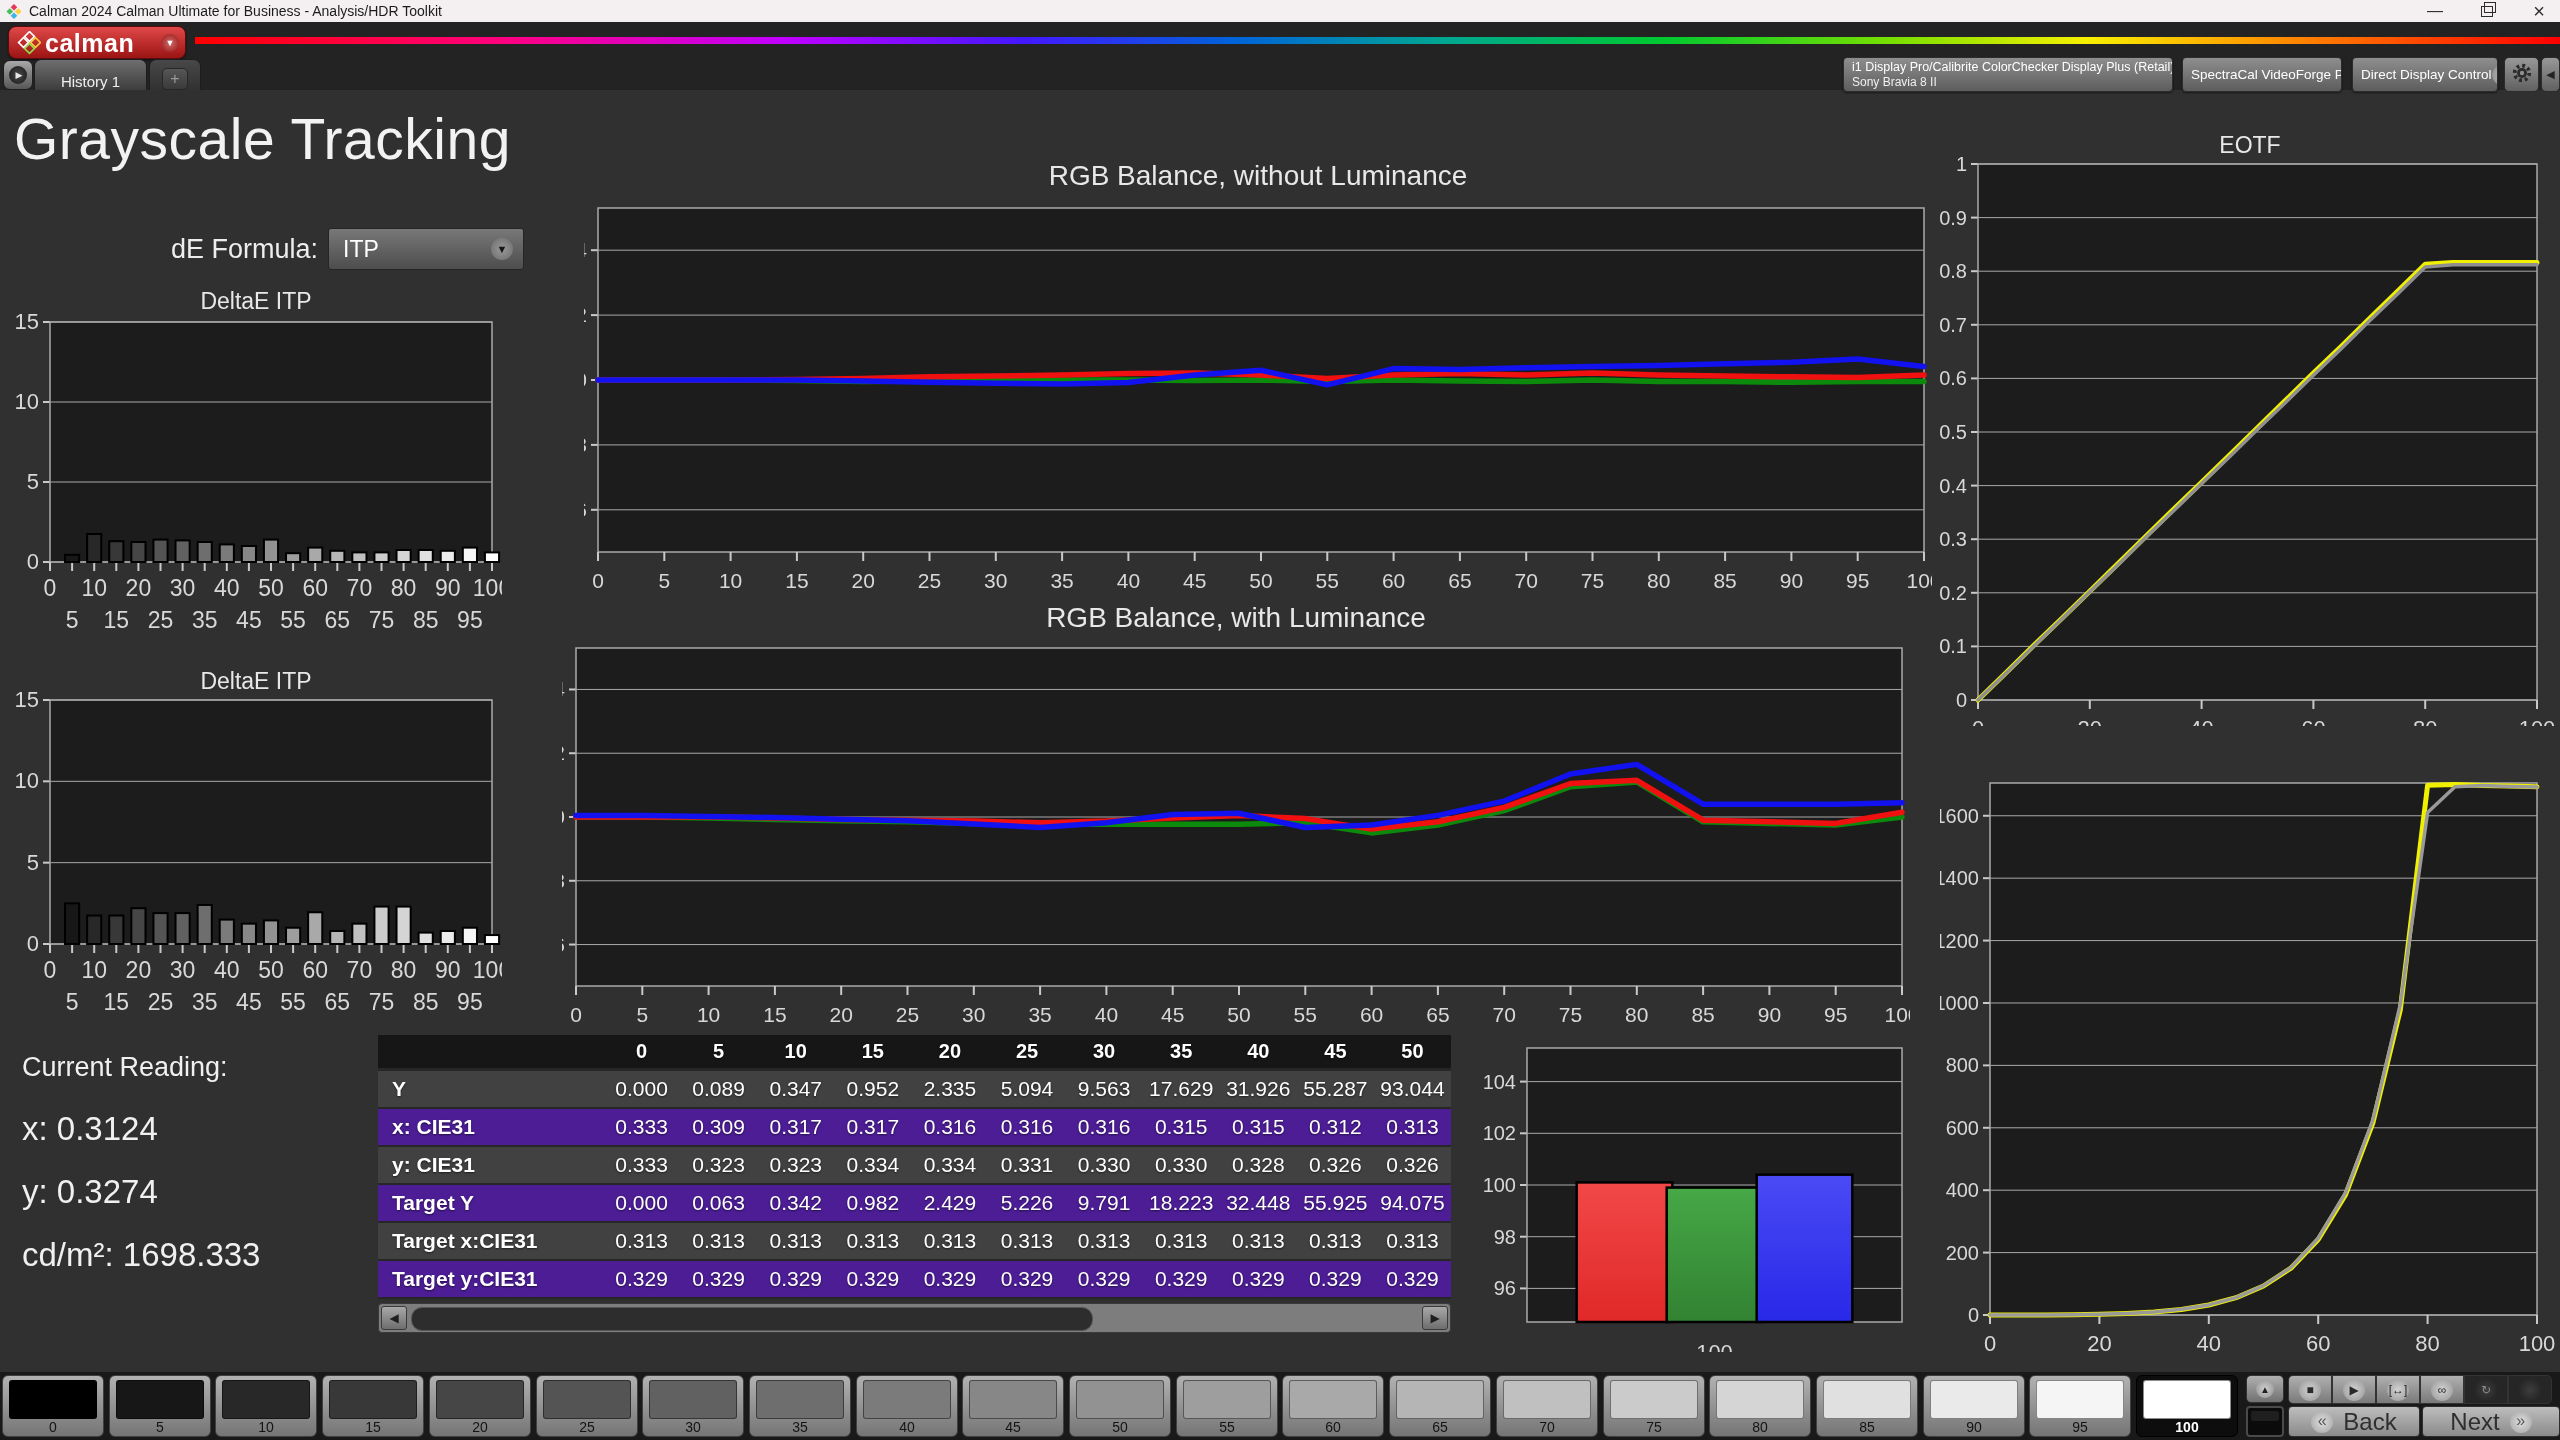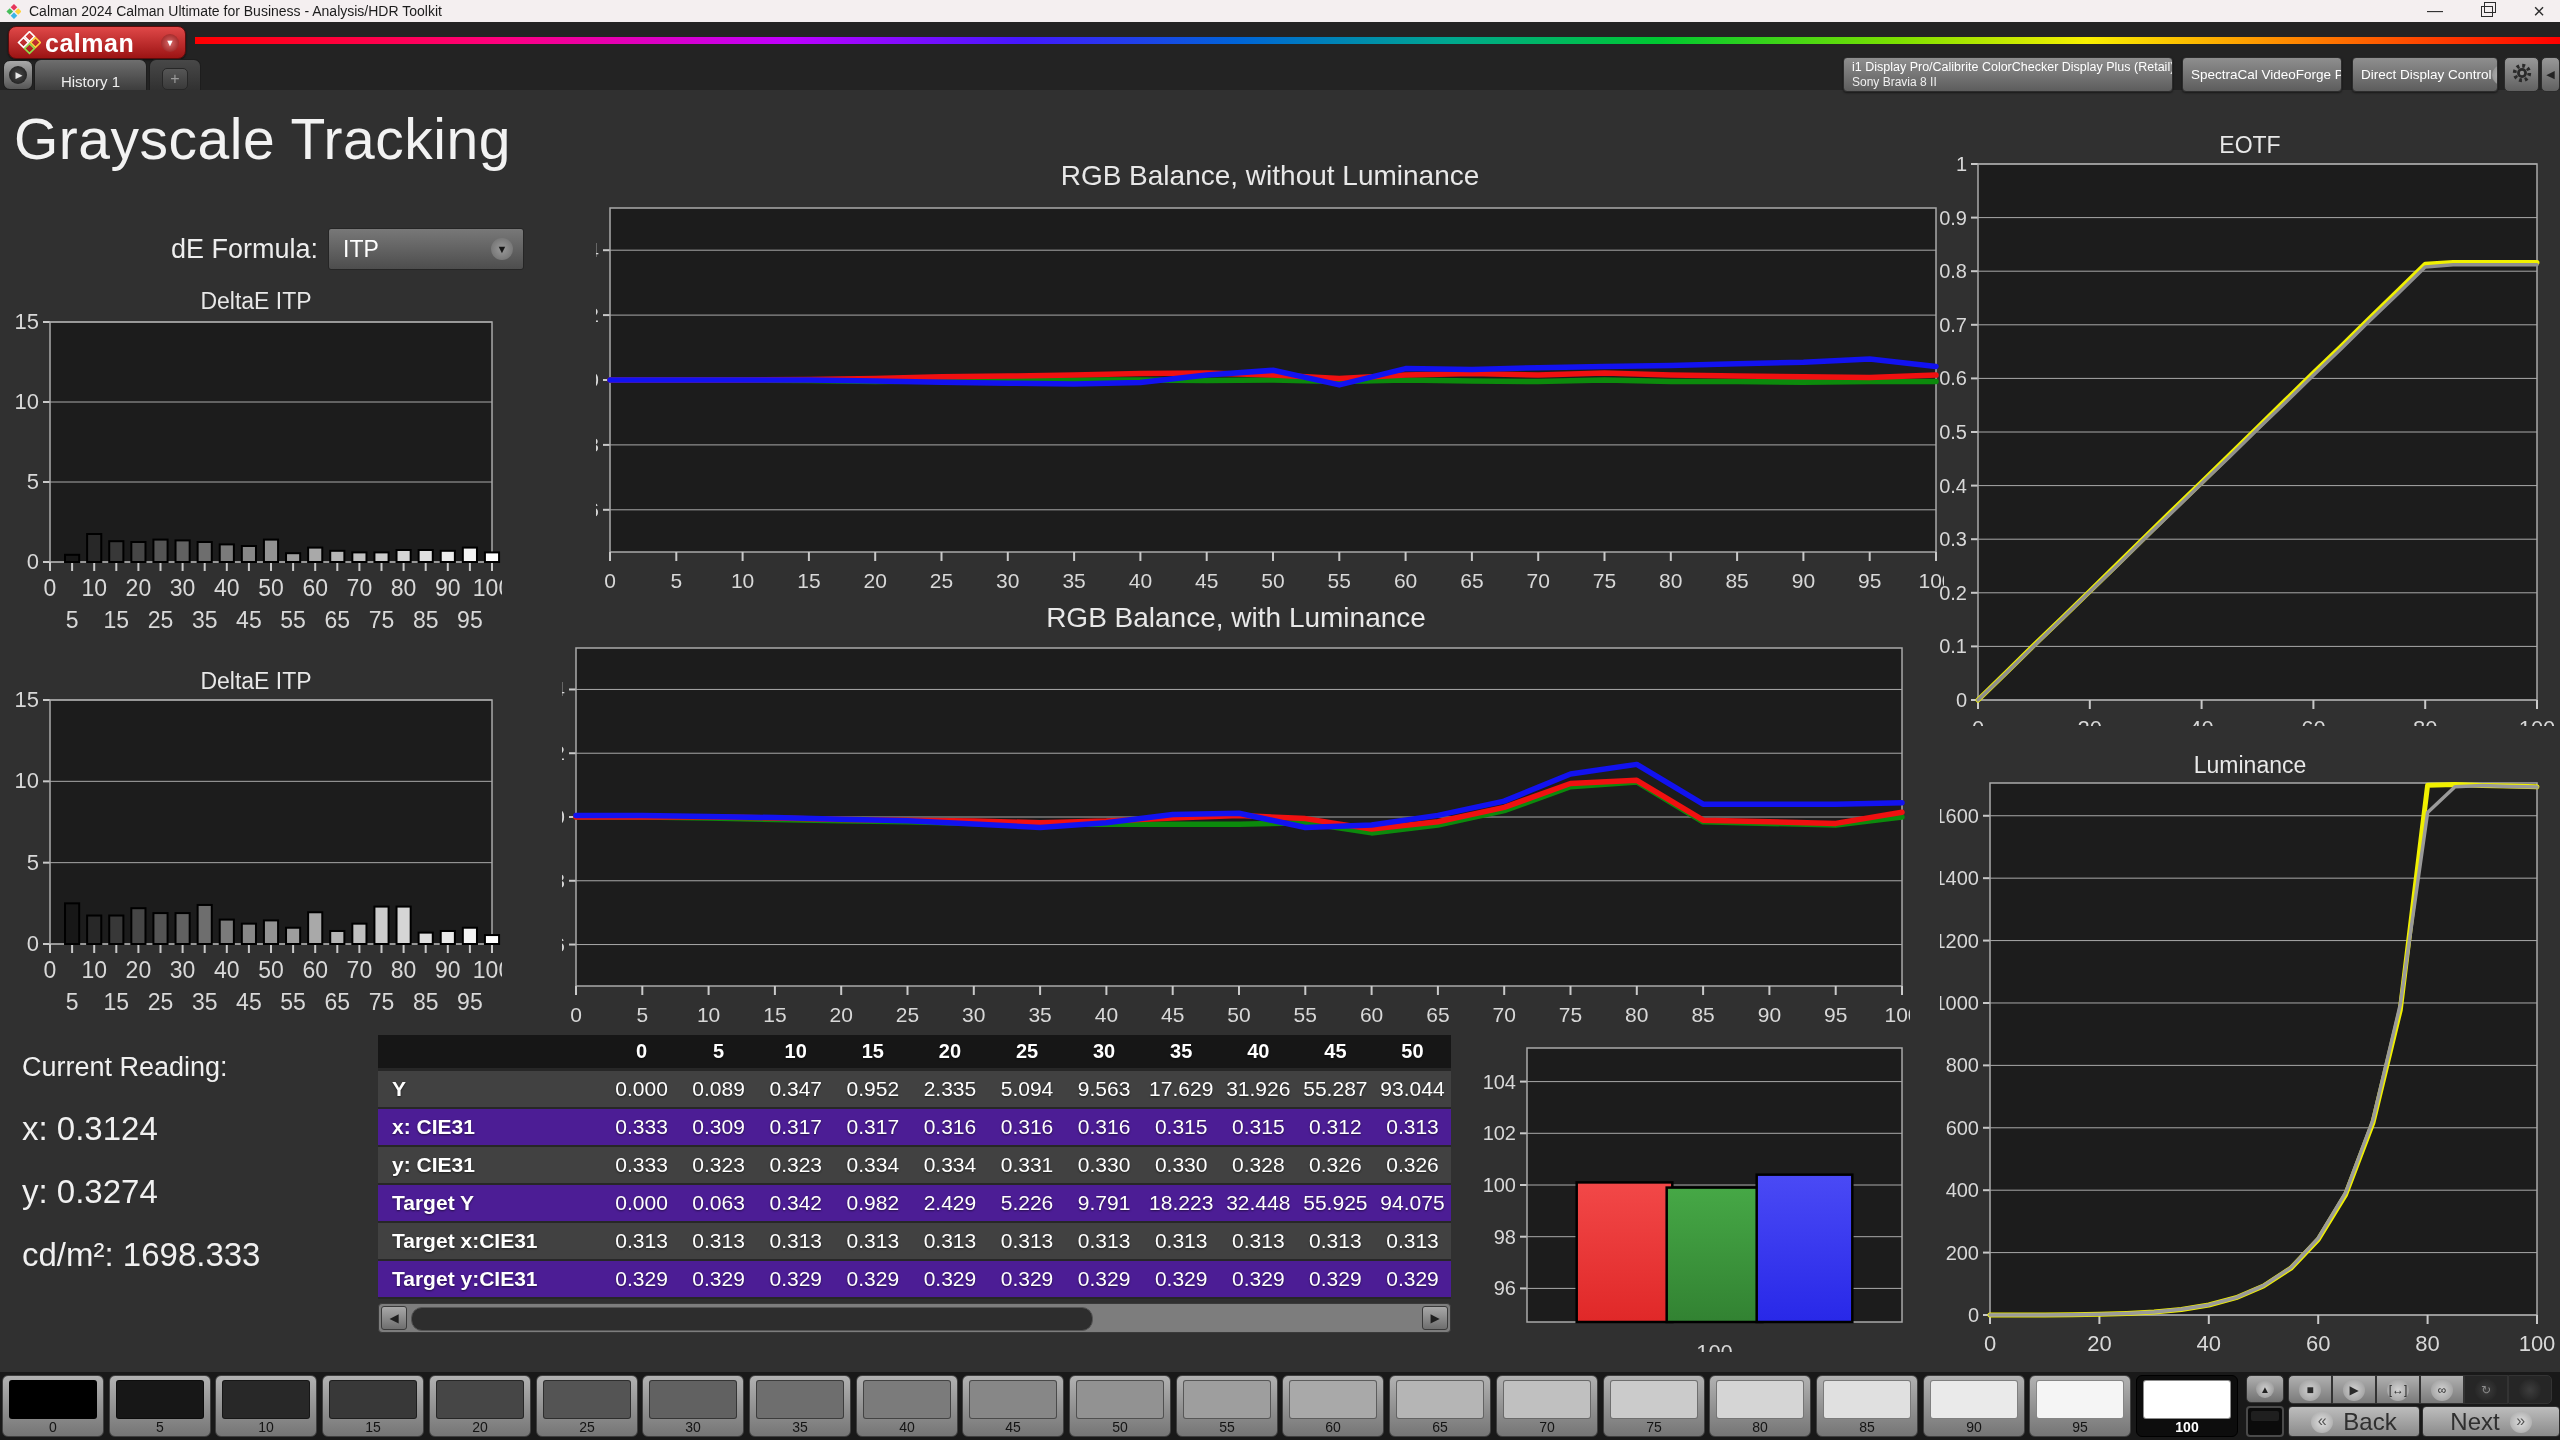--- a/index.html
+++ b/index.html
@@ -353,21 +353,21 @@
         <rect x="298.128" y="252.28" width="14.144" height="31.72" fill="rgb(169,169,169)" stroke="#000" stroke-width="2"></rect>
         <rect x="320.228" y="270.9866666666667" width="14.144" height="13.013333333333321" fill="rgb(181,181,181)" stroke="#000" stroke-width="2"></rect>
         <rect x="342.328" y="263.6666666666667" width="14.144" height="20.333333333333314" fill="rgb(192,192,192)" stroke="#000" stroke-width="2"></rect>
         <rect x="364.428" y="246.58666666666667" width="14.144" height="37.41333333333333" fill="rgb(203,203,203)" stroke="#000" stroke-width="2"></rect>
         <rect x="386.528" y="246.58666666666667" width="14.144" height="37.41333333333333" fill="rgb(213,213,213)" stroke="#000" stroke-width="2"></rect>
         <rect x="408.628" y="272.61333333333334" width="14.144" height="11.386666666666656" fill="rgb(224,224,224)" stroke="#000" stroke-width="2"></rect>
         <rect x="430.728" y="270.9866666666667" width="14.144" height="13.013333333333321" fill="rgb(234,234,234)" stroke="#000" stroke-width="2"></rect>
         <rect x="452.828" y="267.73333333333335" width="14.144" height="16.26666666666665" fill="rgb(245,245,245)" stroke="#000" stroke-width="2"></rect>
         <rect x="474.928" y="275.05333333333334" width="14.144" height="8.946666666666658" fill="rgb(255,255,255)" stroke="#000" stroke-width="2"></rect>
       </svg></div>
-  <div class="chart" id="chart-2" style="left:596px;top:148px;width:1348px;height:452px;">
+  <div class="chart" id="chart-2" style="left:584px;top:148px;width:1348px;height:452px;">
     <div class="chart-title" style="top:12px;font-size:28px;">RGB Balance, without Luminance</div>
   <svg width="1348" height="452" viewBox="0 0 1348 452">
         <rect x="14" y="60" width="1326" height="344" fill="#1c1c1c"></rect>
         <line x1="14" y1="361.81132075471703" x2="1340" y2="361.81132075471703" stroke="#a9a9a9" stroke-width="1"></line>
         <line x1="7" y1="361.81132075471703" x2="14" y2="361.81132075471703" stroke="#c9c9c9" stroke-width="2"></line>
         <text x="3" y="368.81132075471703" font-size="21" text-anchor="end" fill="#d8d8d8">96</text>
         <line x1="14" y1="296.9056603773585" x2="1340" y2="296.9056603773585" stroke="#a9a9a9" stroke-width="1"></line>
         <line x1="7" y1="296.9056603773585" x2="14" y2="296.9056603773585" stroke="#c9c9c9" stroke-width="2"></line>
         <text x="3" y="303.9056603773585" font-size="21" text-anchor="end" fill="#d8d8d8">98</text>
         <line x1="14" y1="232" x2="1340" y2="232" stroke="#a9a9a9" stroke-width="1"></line>
@@ -539,21 +539,20 @@
         <line x1="373.4" y1="574" x2="373.4" y2="583" stroke="#c9c9c9" stroke-width="2"></line>
         <text x="373.4" y="610" font-size="22" text-anchor="middle" fill="#d8d8d8">60</text>
         <line x1="485.20000000000005" y1="574" x2="485.20000000000005" y2="583" stroke="#c9c9c9" stroke-width="2"></line>
         <text x="485.20000000000005" y="610" font-size="22" text-anchor="middle" fill="#d8d8d8">80</text>
         <line x1="597" y1="574" x2="597" y2="583" stroke="#c9c9c9" stroke-width="2"></line>
         <text x="597" y="610" font-size="22" text-anchor="middle" fill="#d8d8d8">100</text>
         <polyline points="38.0,574.0 66.0,546.7 93.9,519.3 121.8,492.5 149.8,465.2 177.8,437.9 205.7,410.5 233.6,383.2 261.6,356.4 289.6,329.0 317.5,301.7 345.5,274.4 373.4,247.0 401.4,220.2 429.3,192.9 457.3,165.6 485.2,138.2 513.1,136.6 541.1,136.6 569.0,136.6 597.0,136.6" fill="none" stroke="#f0f000" stroke-width="5" stroke-linejoin="round" stroke-linecap="round"></polyline>
         <polyline points="38.0,574.0 66.0,547.2 93.9,519.9 121.8,493.1 149.8,465.7 177.8,438.9 205.7,411.6 233.6,384.8 261.6,357.5 289.6,330.7 317.5,303.3 345.5,276.5 373.4,249.2 401.4,222.4 429.3,195.0 457.3,168.2 485.2,140.9 513.1,138.8 541.1,138.8 569.0,138.8 597.0,138.8" fill="none" stroke="#8f8f8f" stroke-width="3.5" stroke-linejoin="round" stroke-linecap="round"></polyline>
       </svg></div>
   <div class="chart" id="chart-5" style="left:1940px;top:752px;width:620px;height:608px;">
-    <div class="chart-title" style="top:0;font-size:23px;">Luminance</div>
   <svg width="620" height="608" viewBox="0 0 620 608">
         <rect x="50" y="31" width="547" height="532" fill="#1c1c1c"></rect>
         <line x1="50" y1="563" x2="597" y2="563" stroke="#a9a9a9" stroke-width="1"></line>
         <line x1="43" y1="563" x2="50" y2="563" stroke="#c9c9c9" stroke-width="2"></line>
         <text x="39" y="570" font-size="20" text-anchor="end" fill="#d8d8d8">0</text>
         <line x1="50" y1="500.5953079178886" x2="597" y2="500.5953079178886" stroke="#a9a9a9" stroke-width="1"></line>
         <line x1="43" y1="500.5953079178886" x2="50" y2="500.5953079178886" stroke="#c9c9c9" stroke-width="2"></line>
         <text x="39" y="507.5953079178886" font-size="20" text-anchor="end" fill="#d8d8d8">200</text>
         <line x1="50" y1="438.1906158357771" x2="597" y2="438.1906158357771" stroke="#a9a9a9" stroke-width="1"></line>
         <line x1="43" y1="438.1906158357771" x2="50" y2="438.1906158357771" stroke="#c9c9c9" stroke-width="2"></line>

